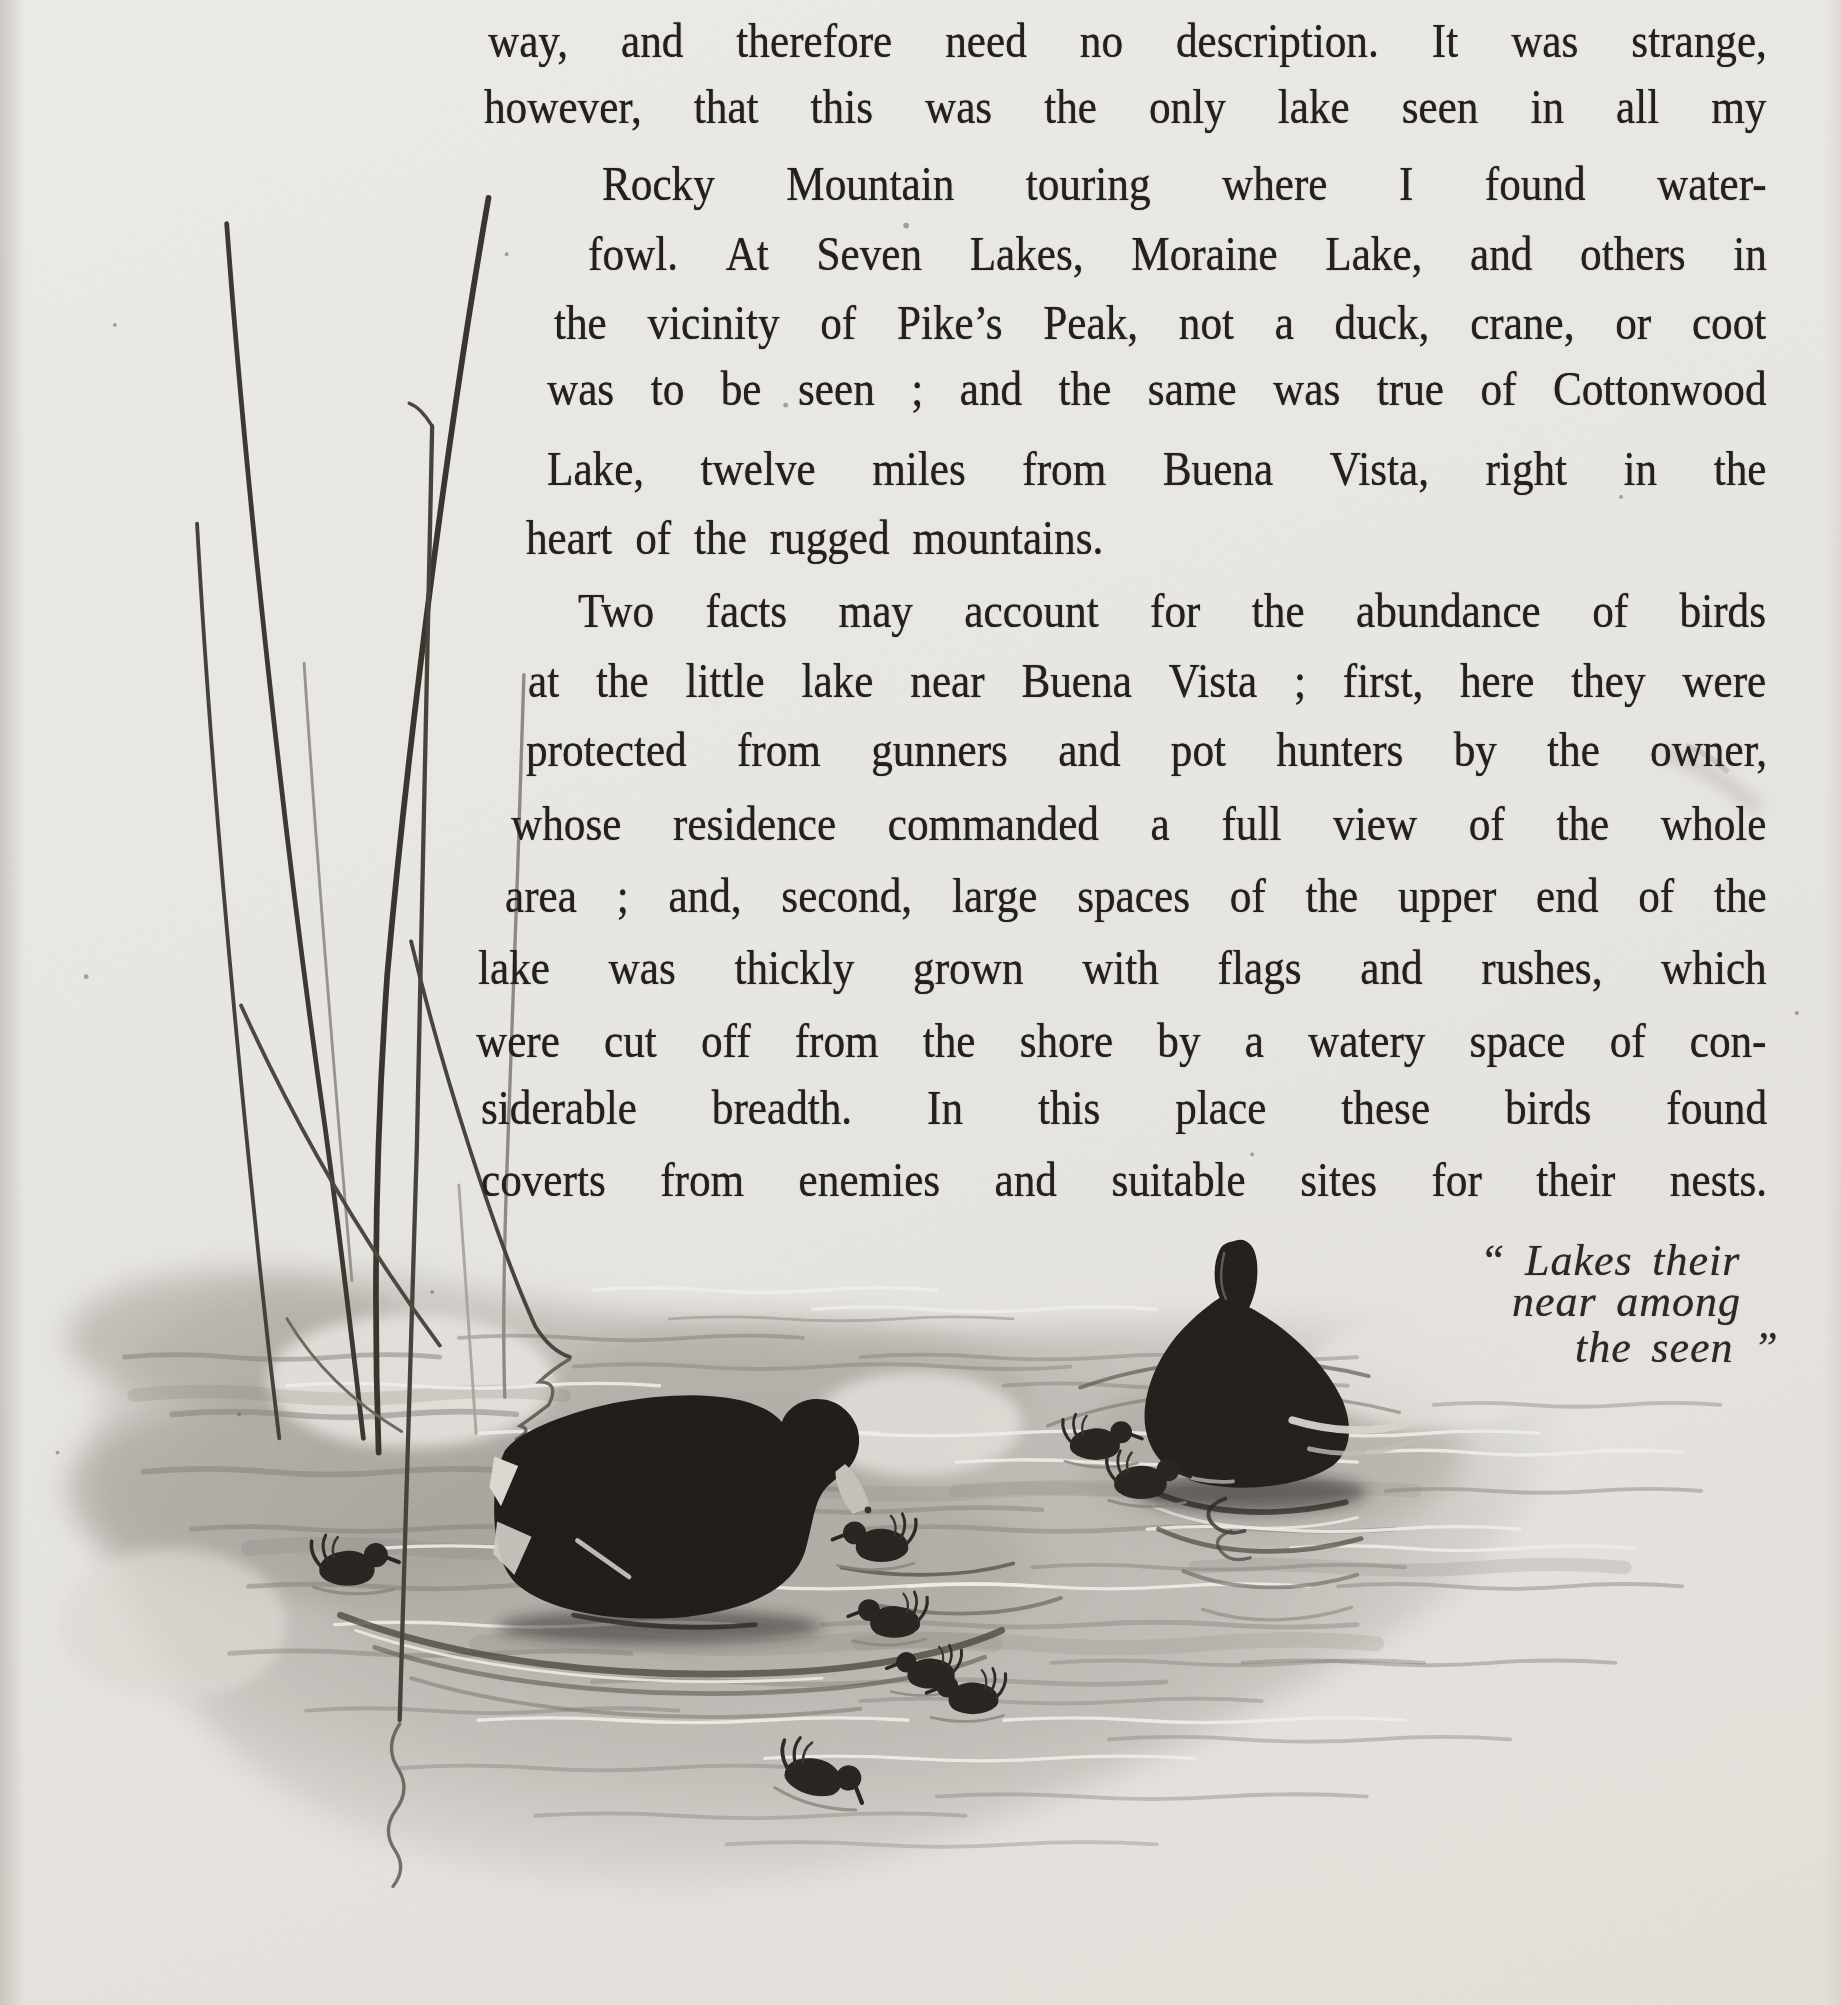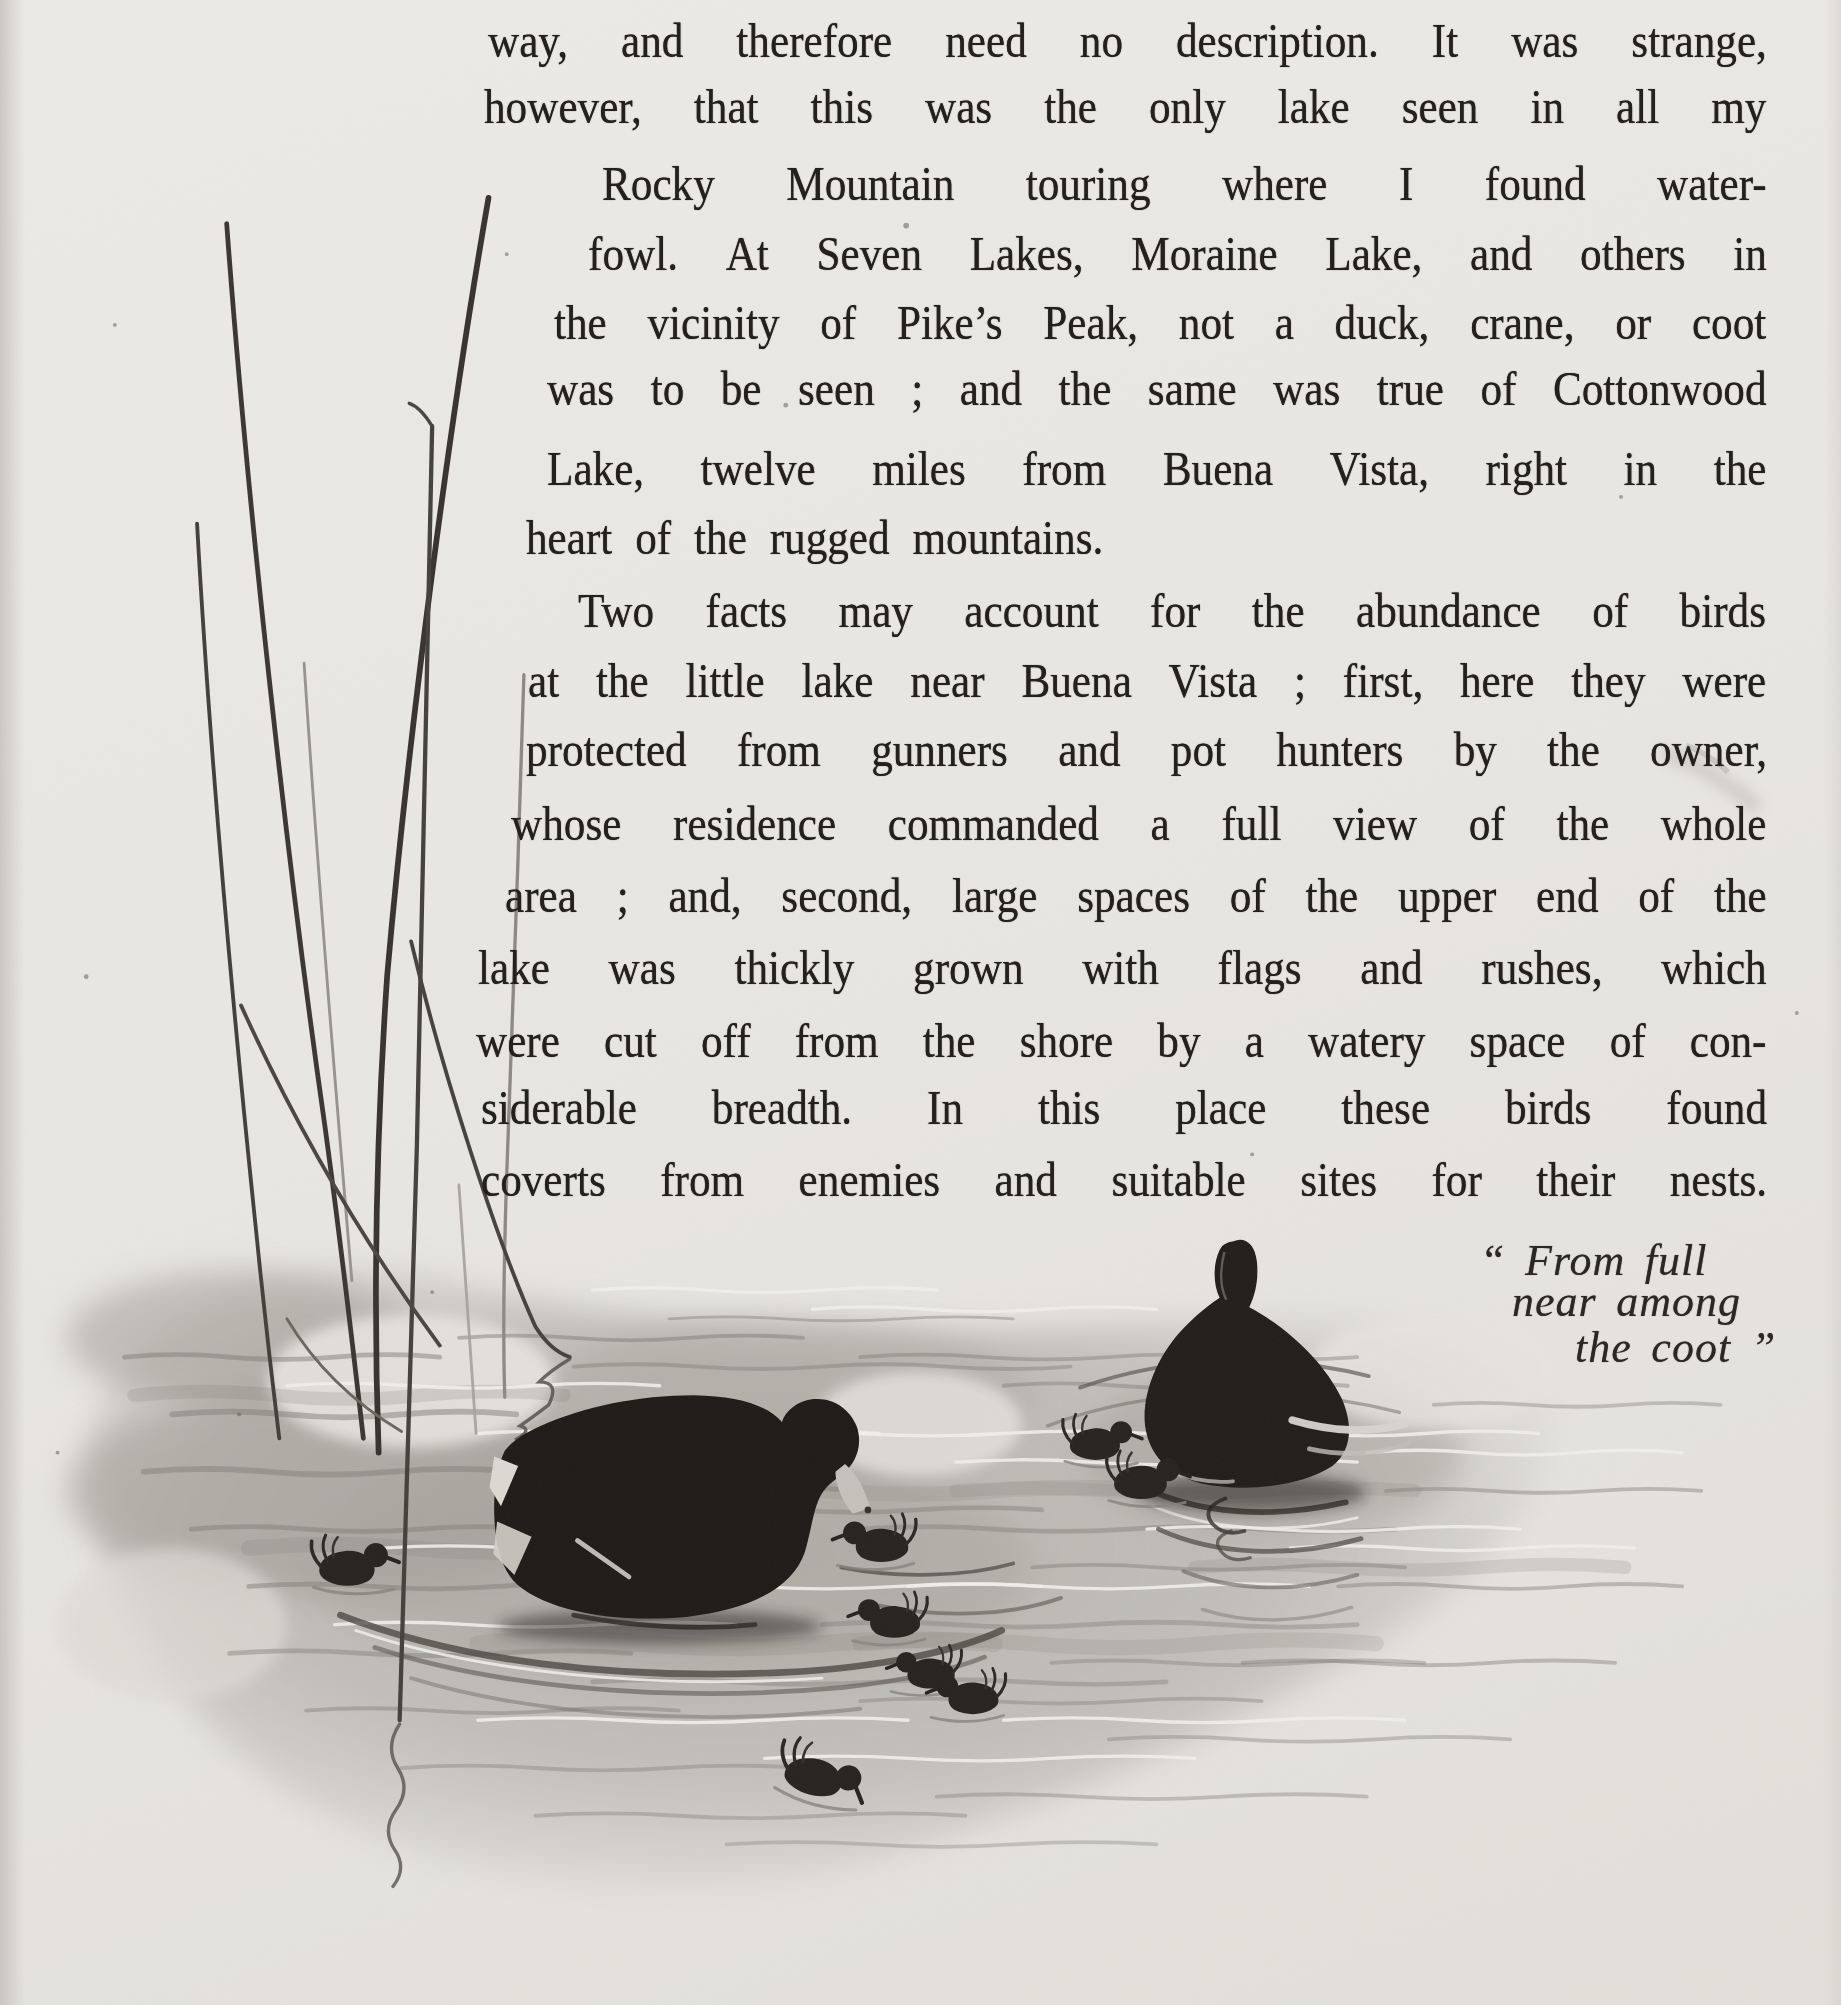--- a/index.html
+++ b/index.html
@@ -484,19 +484,19 @@
         <span>coverts</span>
         <span>from</span>
         <span>enemies</span>
         <span>and</span>
         <span>suitable</span>
         <span>sites</span>
         <span>for</span>
         <span>their</span>
         <span>nests.</span>
       </div>
-      <div class="cap" style="left: 1480px; top: 1234px;">“ From full</div>
+      <div class="cap" style="left: 1480px; top: 1234px;">“ Lakes their</div>
       <div class="cap" style="left: 1512px; top: 1275px;">near among</div>
-      <div class="cap" style="left: 1575px; top: 1321px;">the coot ”</div>
+      <div class="cap" style="left: 1575px; top: 1321px;">the seen ”</div>
     </div>
 
 </div>
 
 
 </body></html>

